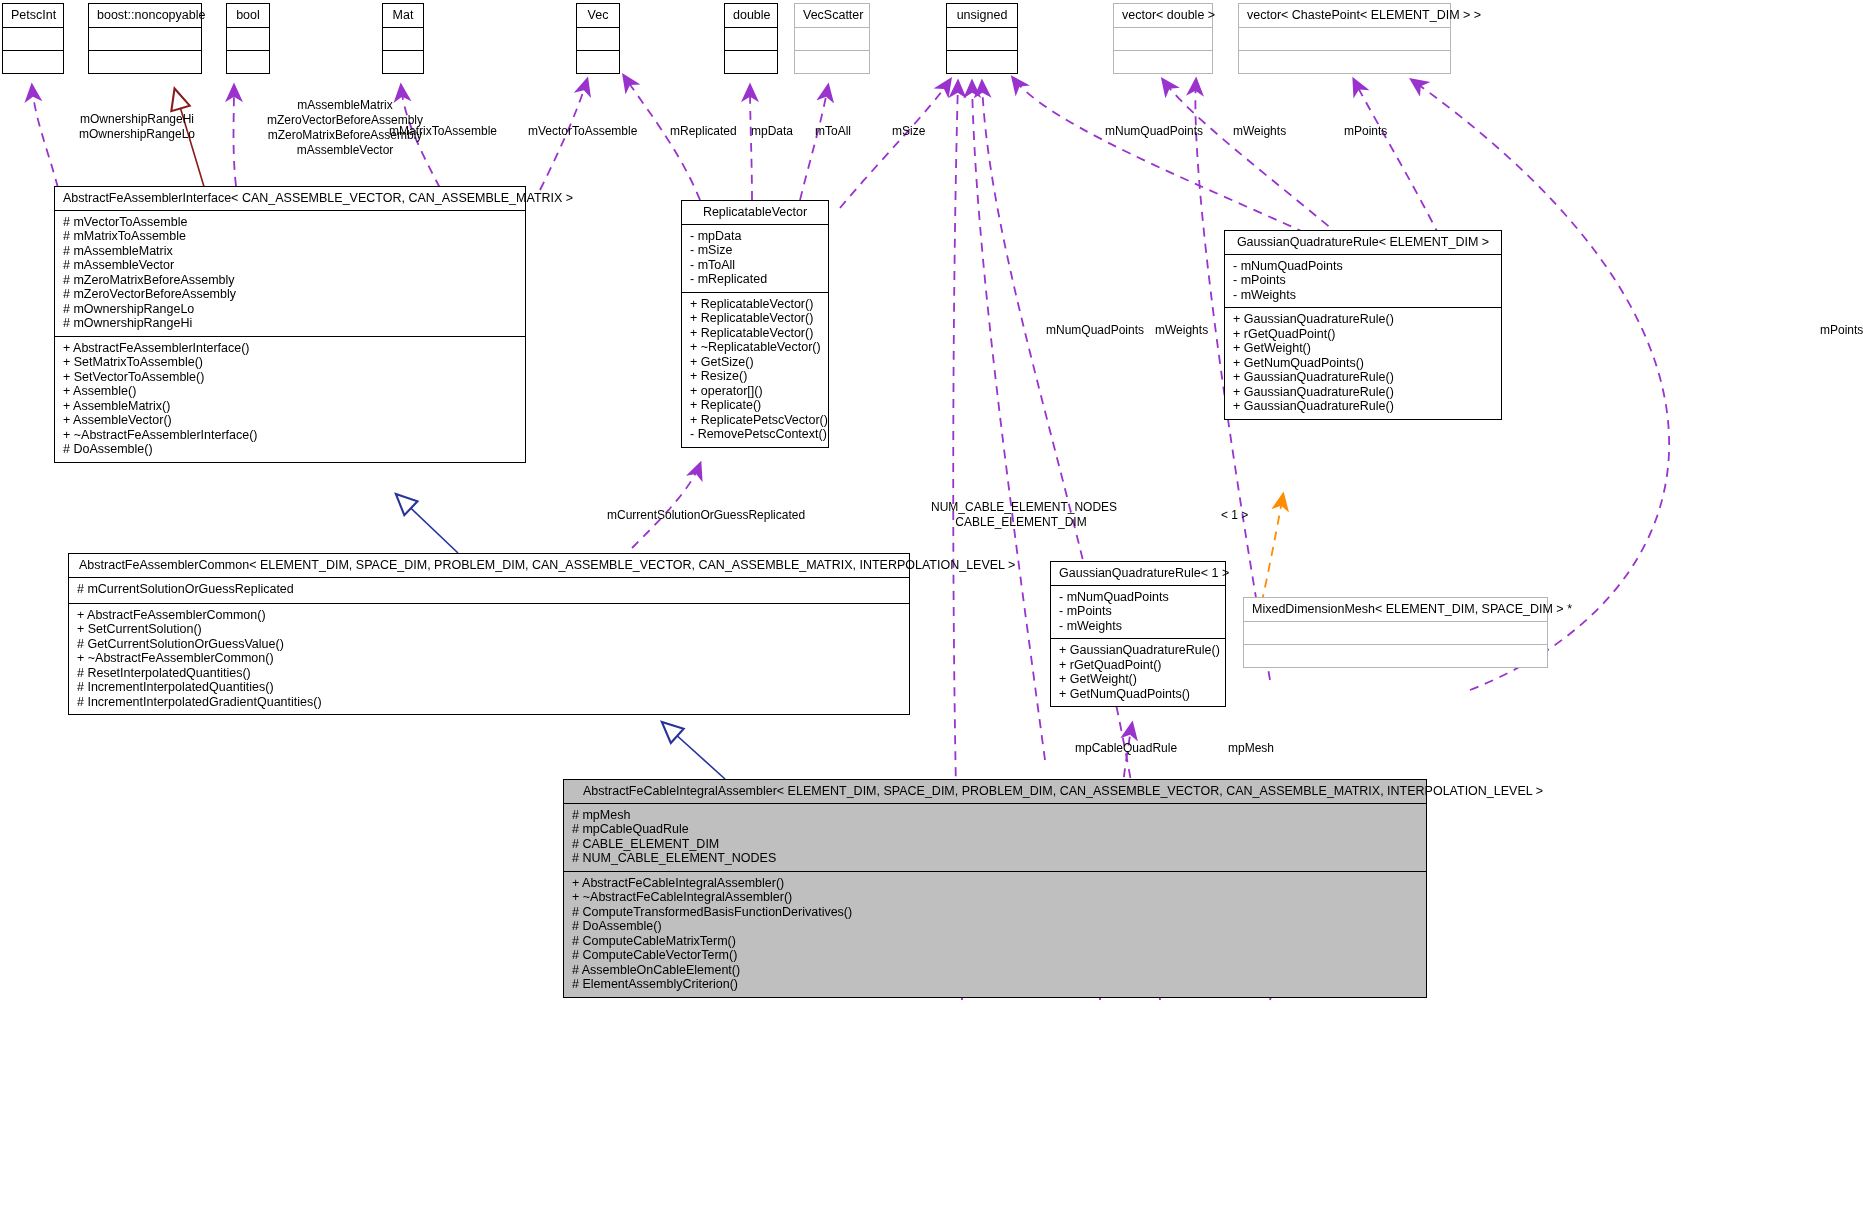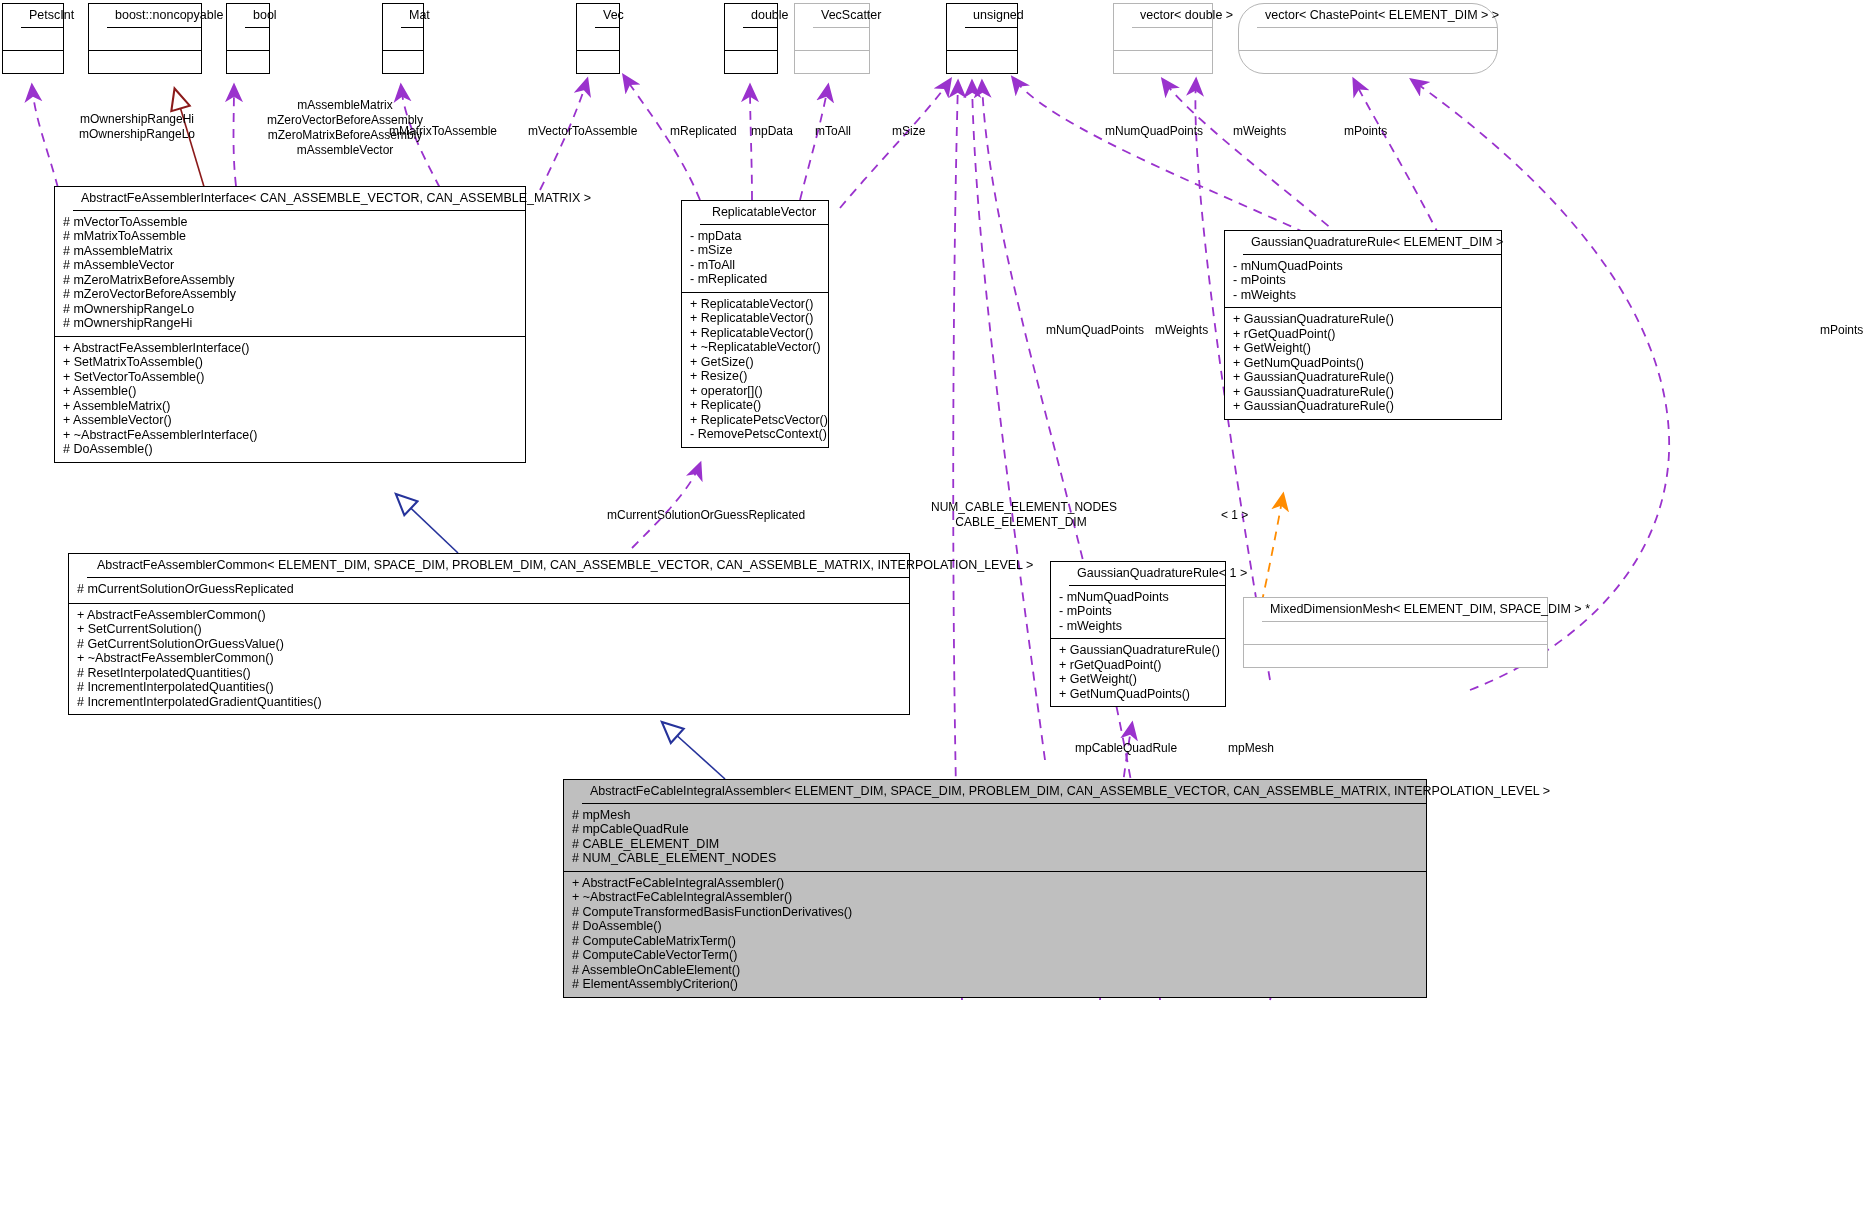--- a/index.html
+++ b/index.html
@@ -37,21 +37,20 @@
   }
   .uml-box.highlight {
     background: #bfbfbf;
     border: 1px solid #000000;
   }
   .uml-title {
     padding: 5px 8px 5px 8px;
     text-align: center;
     white-space: nowrap;
     border-bottom: 1px solid #000000;
-    margin-left: 18px;
   }
   .gray-border .uml-title { border-bottom: 1px solid #b5b5b5; }
   .uml-attrs {
     padding: 4px 6px 5px 6px;
     border-bottom: 1px solid #000000;
     min-height: 16px;
   }
   .gray-border .uml-attrs { border-bottom: 1px solid #b5b5b5; }
   .uml-ops {
     padding: 4px 6px 5px 6px;
@@ -198,21 +197,21 @@
     <div class="uml-attrs"></div>
     <div class="uml-ops"></div>
   </div>
 
   <div class="uml-box stub gray-border" style="left:1113px; top:3px; width:100px;">
     <div class="uml-title">vector&lt; double &gt;</div>
     <div class="uml-attrs"></div>
     <div class="uml-ops"></div>
   </div>
 
-  <div class="uml-box stub gray-border" style="left:1238px; top:3px; width:260px;border-radius:26px;">
+  <div class="uml-box stub gray-border" style="left:1238px; top:3px; width:213px;">
     <div class="uml-title">vector&lt; ChastePoint&lt; ELEMENT_DIM &gt; &gt;</div>
     <div class="uml-attrs"></div>
     <div class="uml-ops"></div>
   </div>
 
   <div class="uml-box" style="left:54px; top:186px; width:472px;">
     <div class="uml-title">AbstractFeAssemblerInterface&lt; CAN_ASSEMBLE_VECTOR, CAN_ASSEMBLE_MATRIX &gt;</div>
     <div class="uml-attrs">
       <div class="uml-row"># mVectorToAssemble</div>
       <div class="uml-row"># mMatrixToAssemble</div>
@@ -306,21 +305,21 @@
     </div>
   </div>
 
   <div class="uml-box stub gray-border" style="left:1243px; top:597px; width:305px;">
     <div class="uml-title">MixedDimensionMesh&lt; ELEMENT_DIM, SPACE_DIM &gt; *</div>
     <div class="uml-attrs"></div>
     <div class="uml-ops"></div>
   </div>
 
   <div class="uml-box highlight" style="left:563px; top:779px; width:864px;">
-    <div class="uml-title" style="text-align:left; padding-left:8px;">AbstractFeCableIntegralAssembler&lt; ELEMENT_DIM, SPACE_DIM, PROBLEM_DIM, CAN_ASSEMBLE_VECTOR, CAN_ASSEMBLE_MATRIX, INTERPOLATION_LEVEL &gt;</div>
+    <div class="uml-title" style="text-align:left; padding-left:19px;">AbstractFeCableIntegralAssembler&lt; ELEMENT_DIM, SPACE_DIM, PROBLEM_DIM, CAN_ASSEMBLE_VECTOR, CAN_ASSEMBLE_MATRIX, INTERPOLATION_LEVEL &gt;</div>
     <div class="uml-attrs">
       <div class="uml-row"># mpMesh</div>
       <div class="uml-row"># mpCableQuadRule</div>
       <div class="uml-row"># CABLE_ELEMENT_DIM</div>
       <div class="uml-row"># NUM_CABLE_ELEMENT_NODES</div>
     </div>
     <div class="uml-ops">
       <div class="uml-row">+ AbstractFeCableIntegralAssembler()</div>
       <div class="uml-row">+ ~AbstractFeCableIntegralAssembler()</div>
       <div class="uml-row"># ComputeTransformedBasisFunctionDerivatives()</div>

